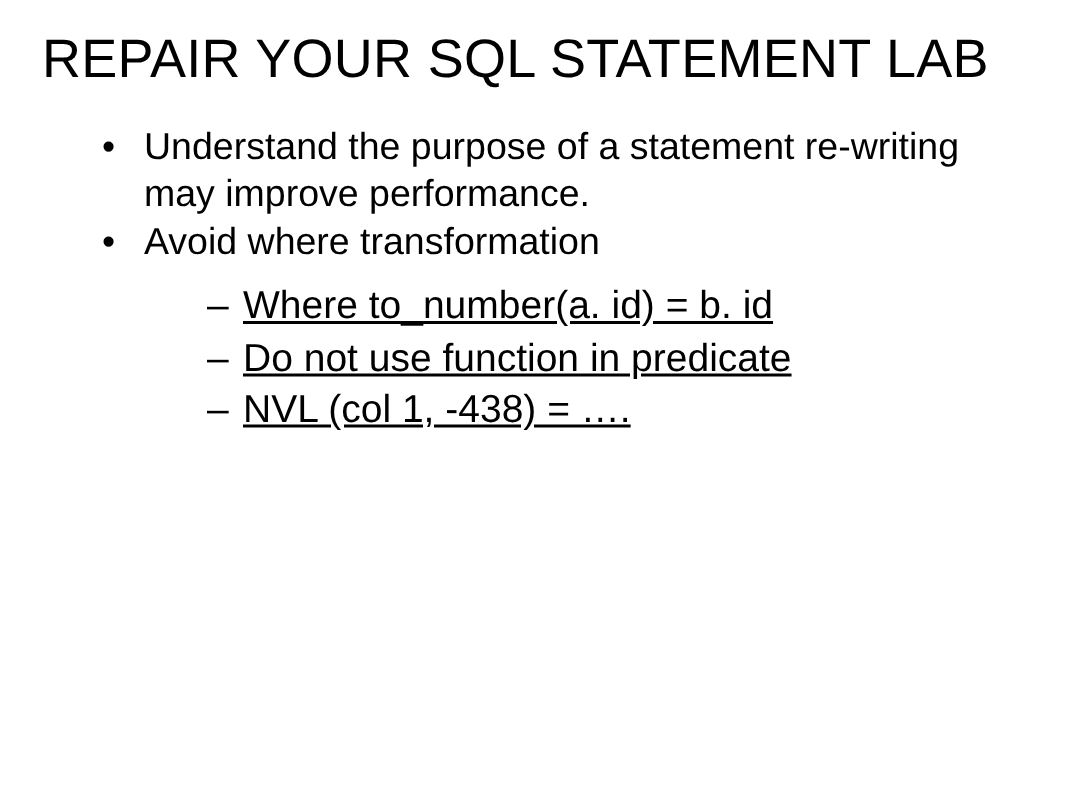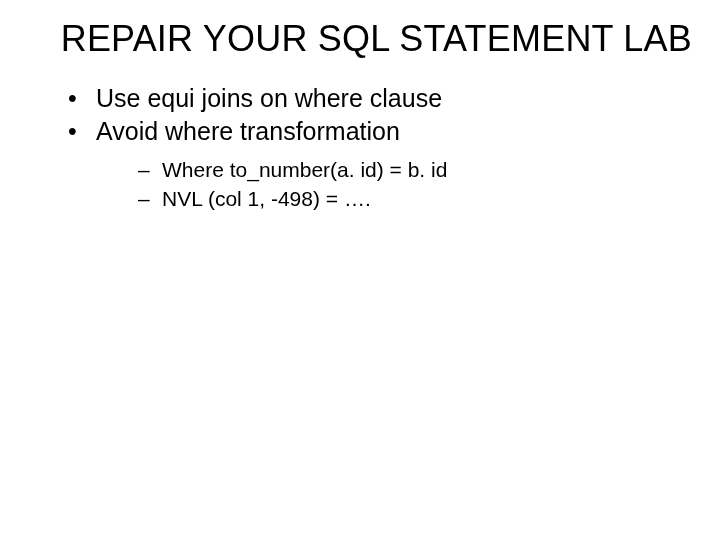--- a/index.html
+++ b/index.html
@@ -13,21 +13,21 @@
   }
   .slide {
     box-sizing: border-box;
     width: 720px;
     height: 540px;
     padding: 18px 28px 20px 28px;
   }
   .title {
     font-size: 36px;
     font-weight: 400;
-    text-align: right;
+    text-align: left;
     line-height: 1.15;
     margin: 0 0 24px 0;
     letter-spacing: 0.2px;
   }
   ul.level1 {
     list-style: none;
     margin: 0;
     padding: 0 0 0 40px;
     font-size: 25px;
     line-height: 1.22;
@@ -41,22 +41,23 @@
     content: "•";
     position: absolute;
     left: 0;
     top: 0;
     font-size: 25px;
   }
   ul.level2 {
     list-style: none;
     margin: 10px 0 0 0;
     padding: 0 0 0 42px;
-    font-size: 21px;
+    font-size: 26px;
     line-height: 1.3;
+    text-decoration: underline;
   }
   ul.level2 > li {
     position: relative;
     padding-left: 24px;
     margin-bottom: 1px;
   }
   ul.level2 > li::before {
     content: "–";
     position: absolute;
     left: 0;
@@ -64,28 +65,31 @@
   }
 </style>
 </head>
 <body>
 
 <div class="slide">
   <h1 class="title">REPAIR YOUR SQL STATEMENT LAB</h1>
 
   <ul class="level1">
     <li>
-      <span>Use equi joins on where clause</span>
+      <span>Understand the purpose of a statement re-writing may improve performance.</span>
     </li>
     <li>
       <span>Avoid where transformation</span>
 
       <ul class="level2">
         <li>
           <span>Where to_number(a. id) = b. id</span>
         </li>
         <li>
-          <span>NVL (col 1, -498) = ….</span>
+          <span>Do not use function in predicate</span>
+        </li>
+        <li>
+          <span>NVL (col 1, -438) = ….</span>
         </li>
       </ul>
     </li>
   </ul>
 </div>
 
 </body></html>

